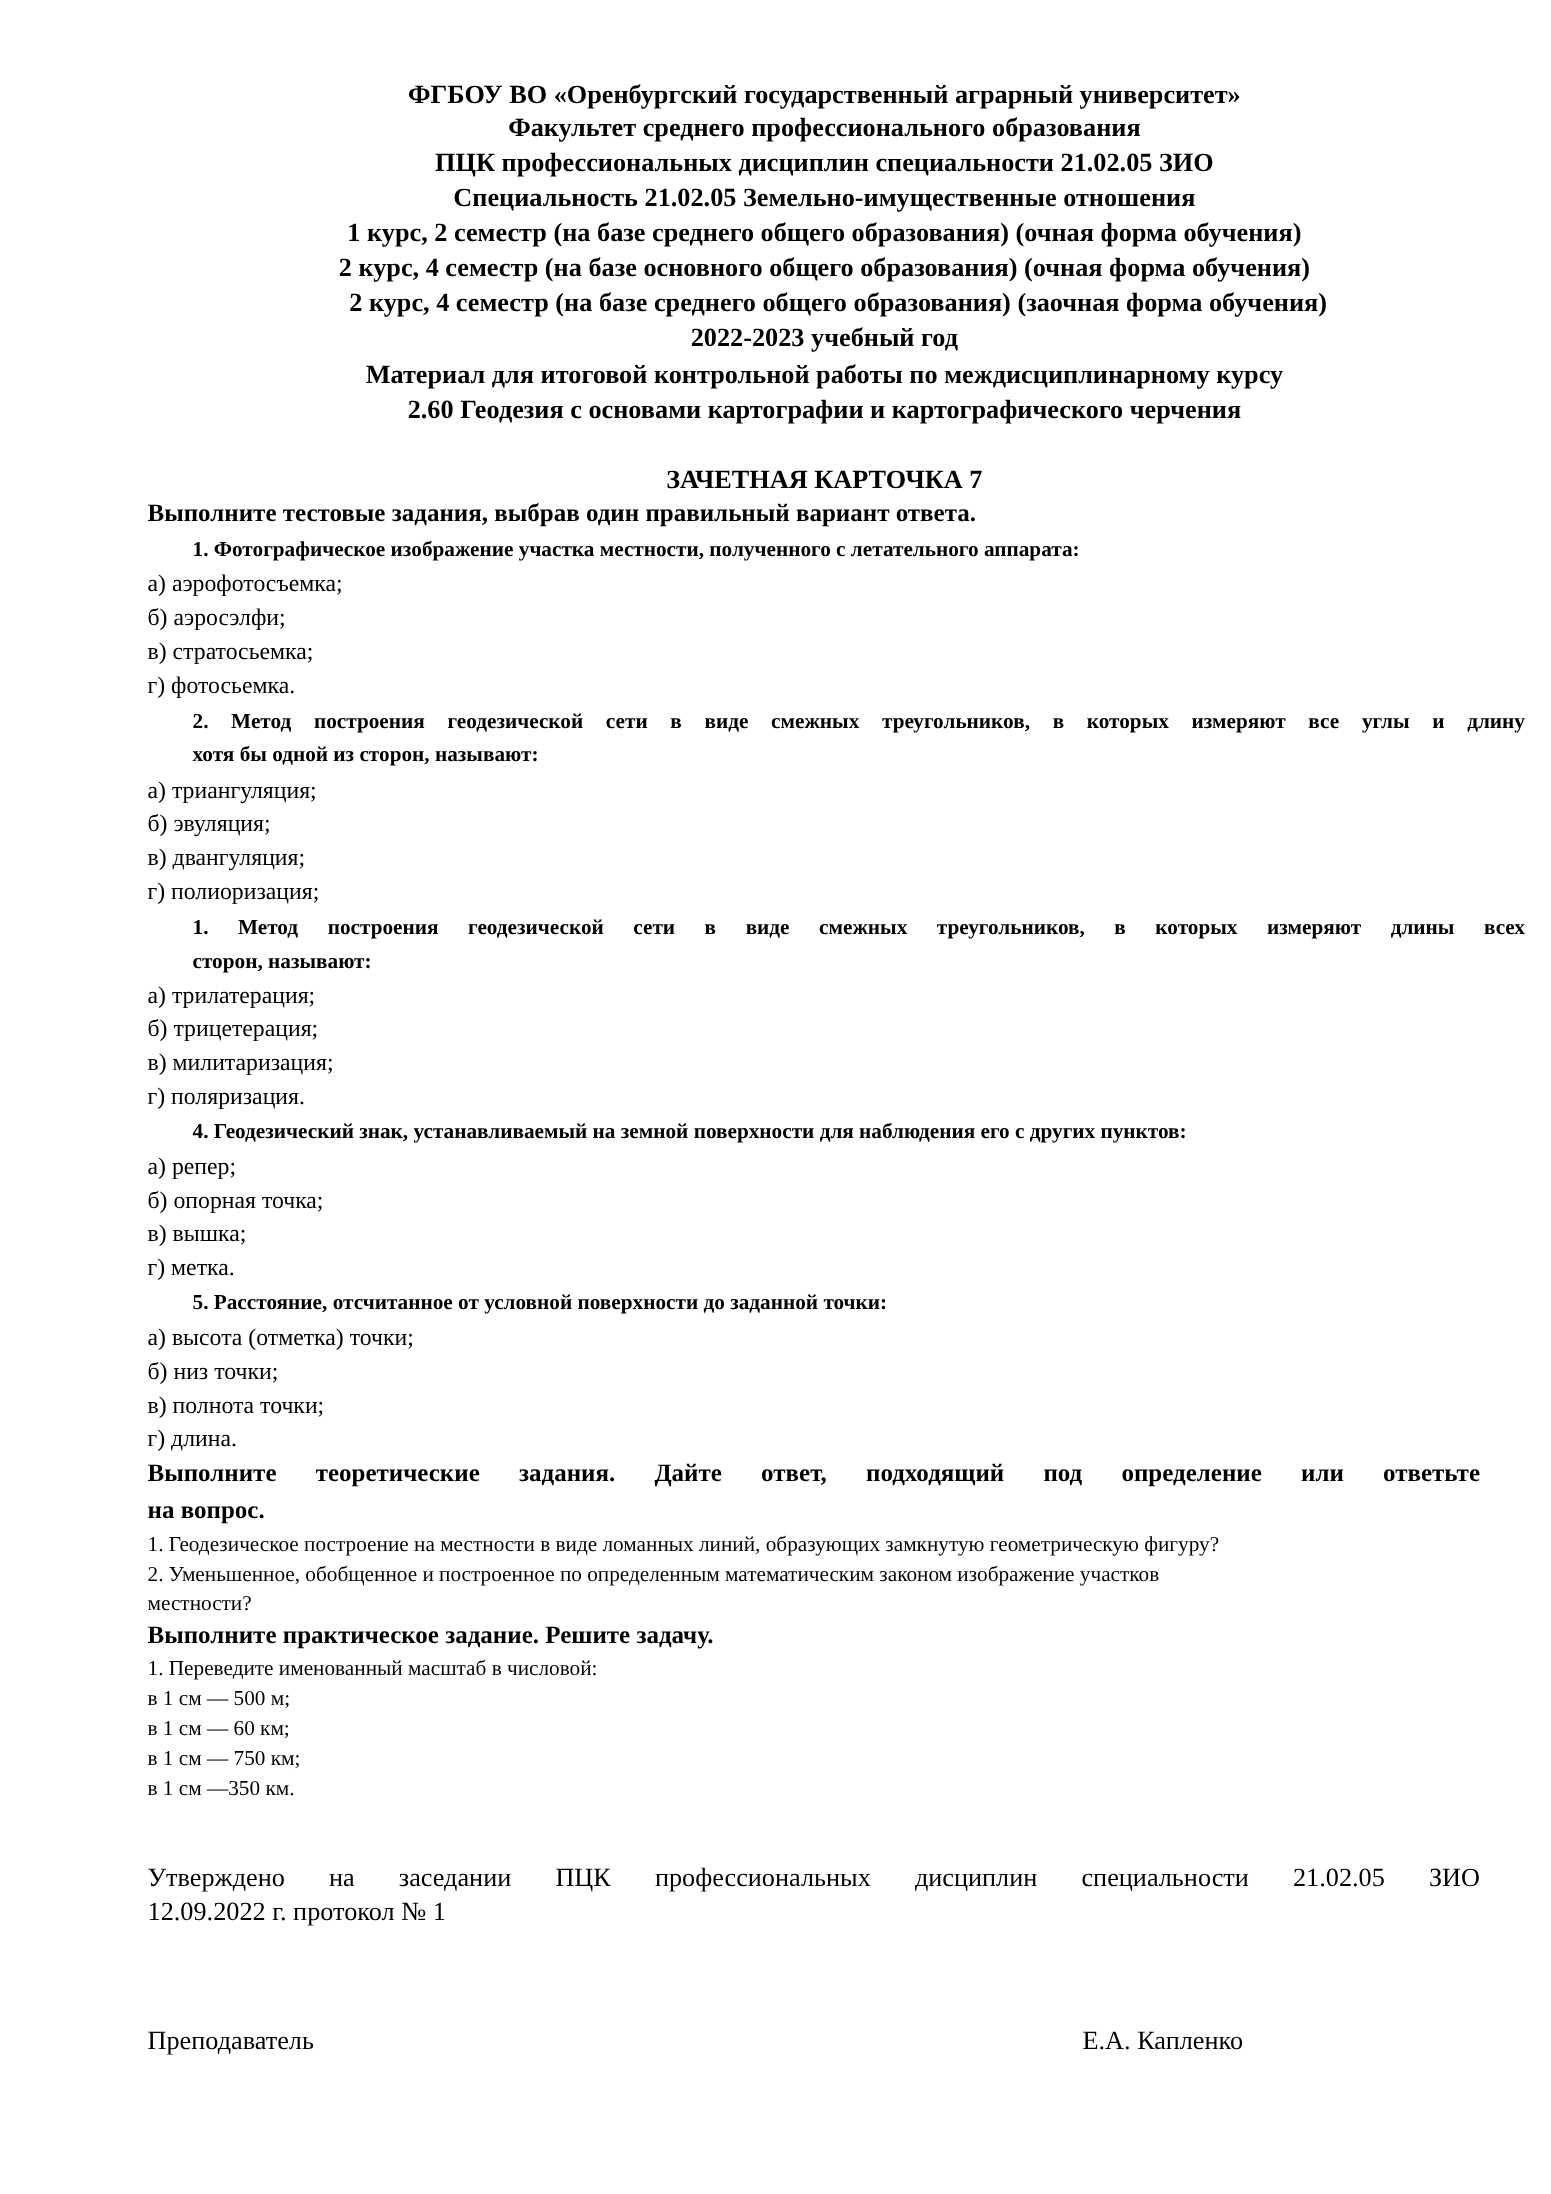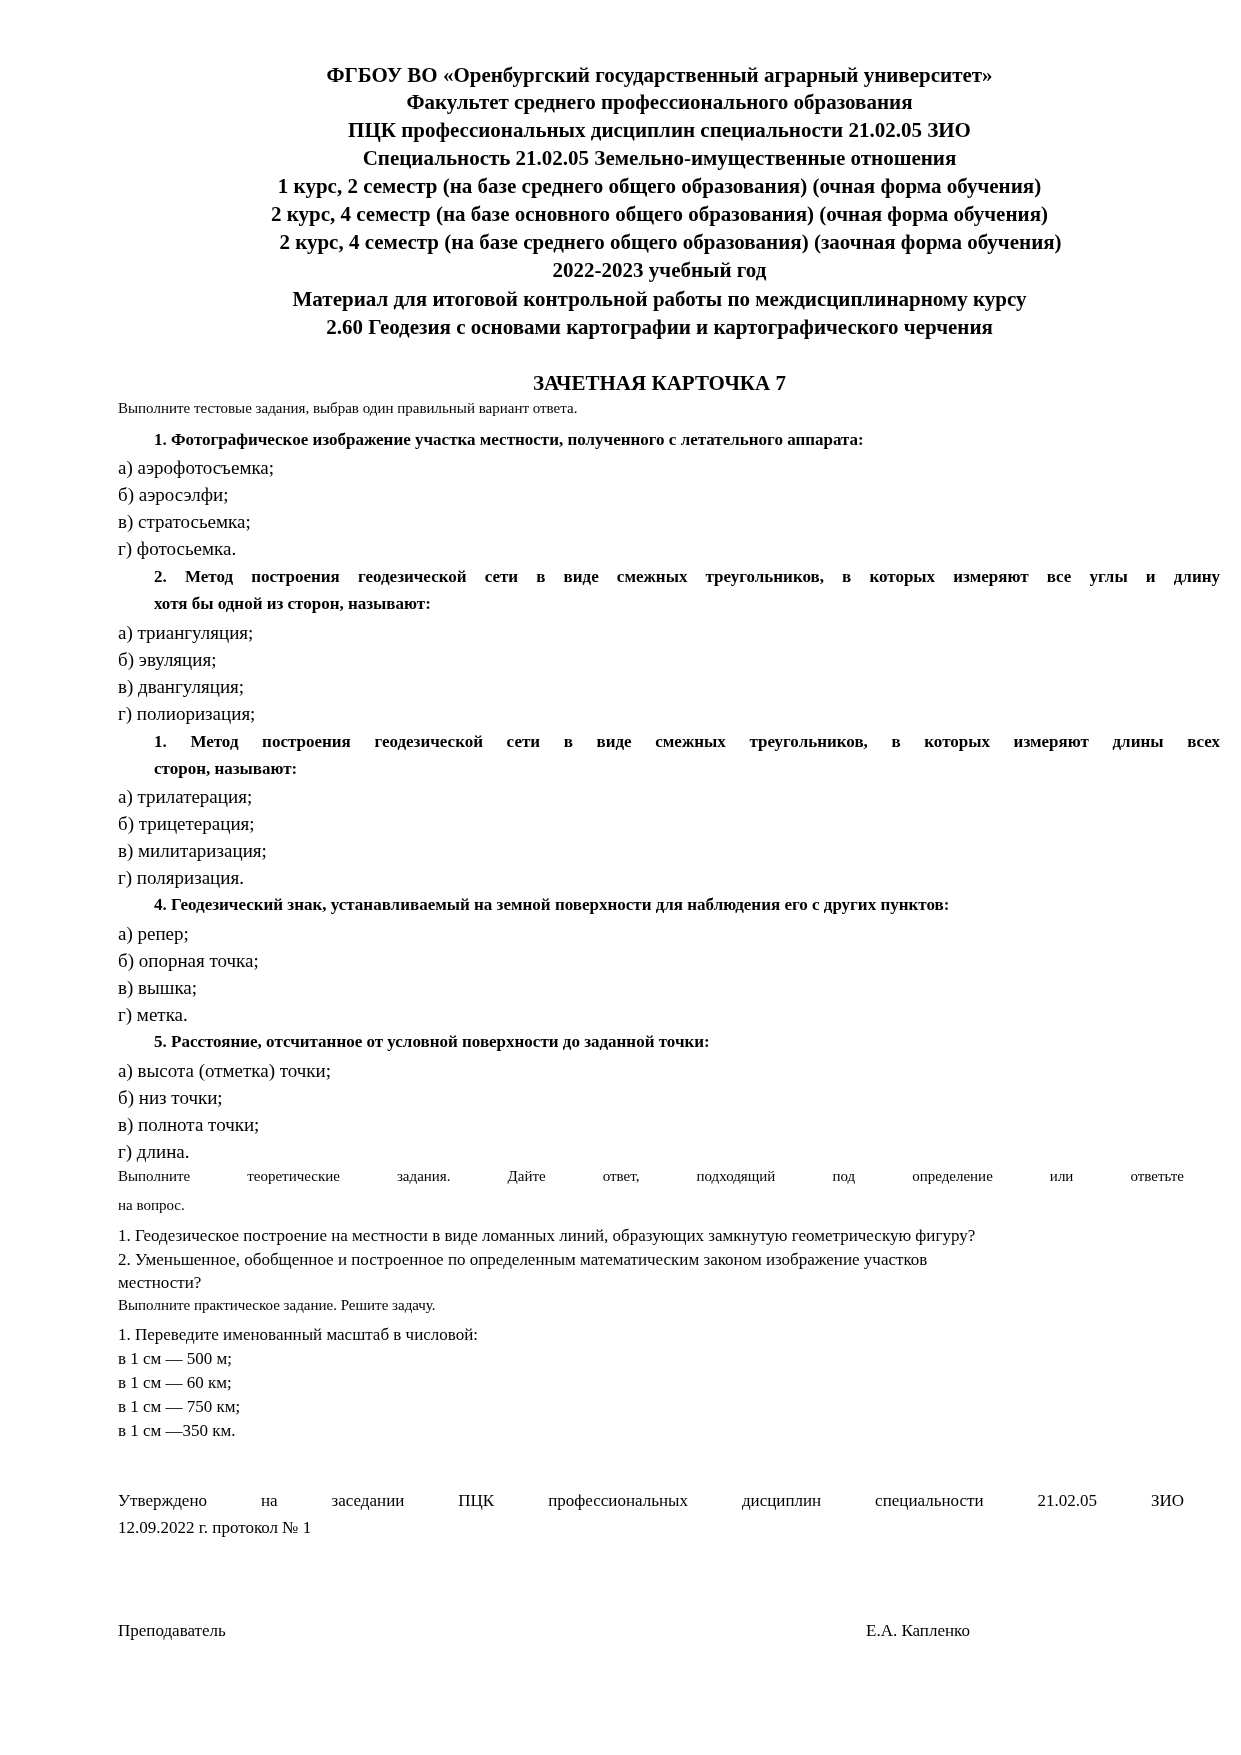--- a/index.html
+++ b/index.html
@@ -2,26 +2,26 @@
 <html><head>
 <meta charset="utf-8">
 <style>
   html, body { margin: 0; padding: 0; background: #ffffff; }
   body { width: 1241px; height: 1755px; position: relative; overflow: hidden;
          font-family: "Liberation Serif", "DejaVu Serif", serif; color: #000; }
   .page { position: absolute; left: 0; top: 0; width: 1241px; height: 1755px; background: #fff; }
   .ln { position: absolute; white-space: nowrap; line-height: 1; }
   .c { left: 0; width: 1241px; text-align: center; }
   .hdr { font-size: 21px; font-weight: bold; margin-left: 39px; }
-  .sec { font-size: 15px; font-weight: normal; left: 118px; }
+  .sec { font-size: 20px; font-weight: bold; left: 118px; }
   .q { font-size: 17px; font-weight: bold; left: 118px; margin-left: 36px; }
   .a { font-size: 19px; left: 118px; }
   .t { font-size: 17px; left: 118px; }
   .just { left: 118px; width: 1066px; text-align: justify; text-align-last: justify; }
-  .foot { font-size: 17px; }
+  .foot { font-size: 21px; }
 </style>
 </head>
 <body>
 
 <div class="page">
 
   <div>
     <div class="ln c hdr" style="top:65px">ФГБОУ ВО «Оренбургский государственный аграрный университет»</div>
     <div class="ln c hdr" style="top:92px">Факультет среднего профессионального образования</div>
     <div class="ln c hdr" style="top:120px">ПЦК профессиональных дисциплин специальности 21.02.05 ЗИО</div>

